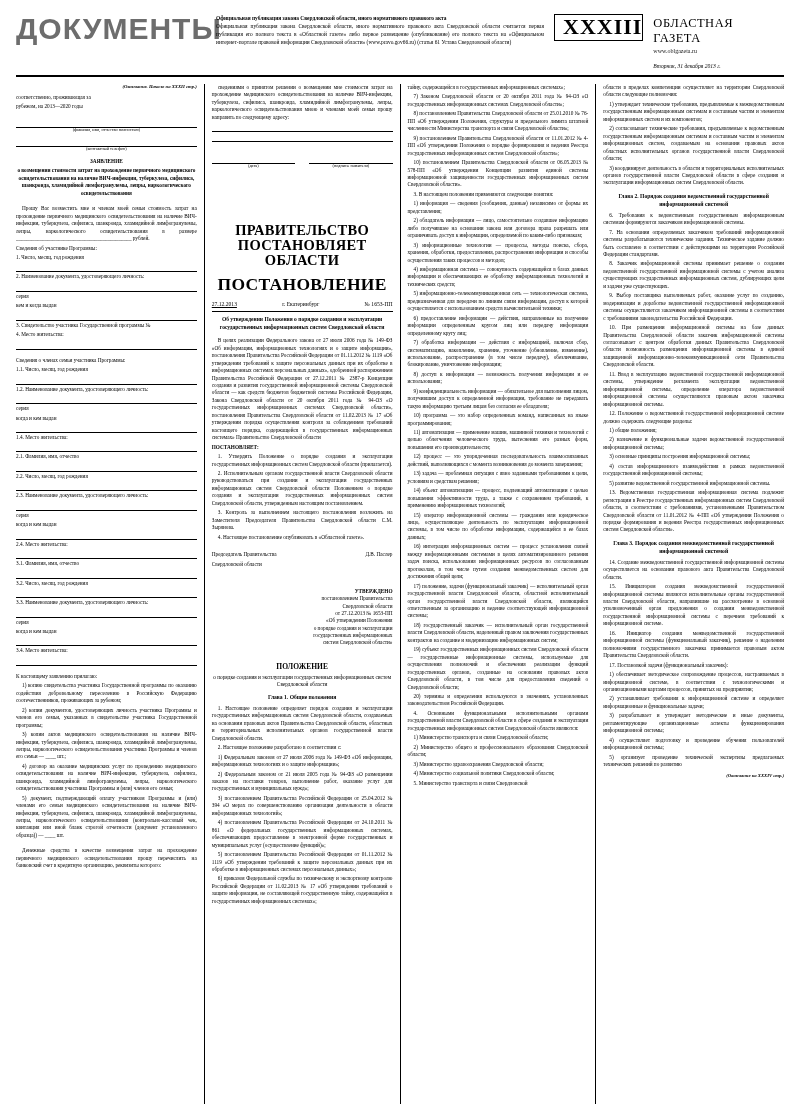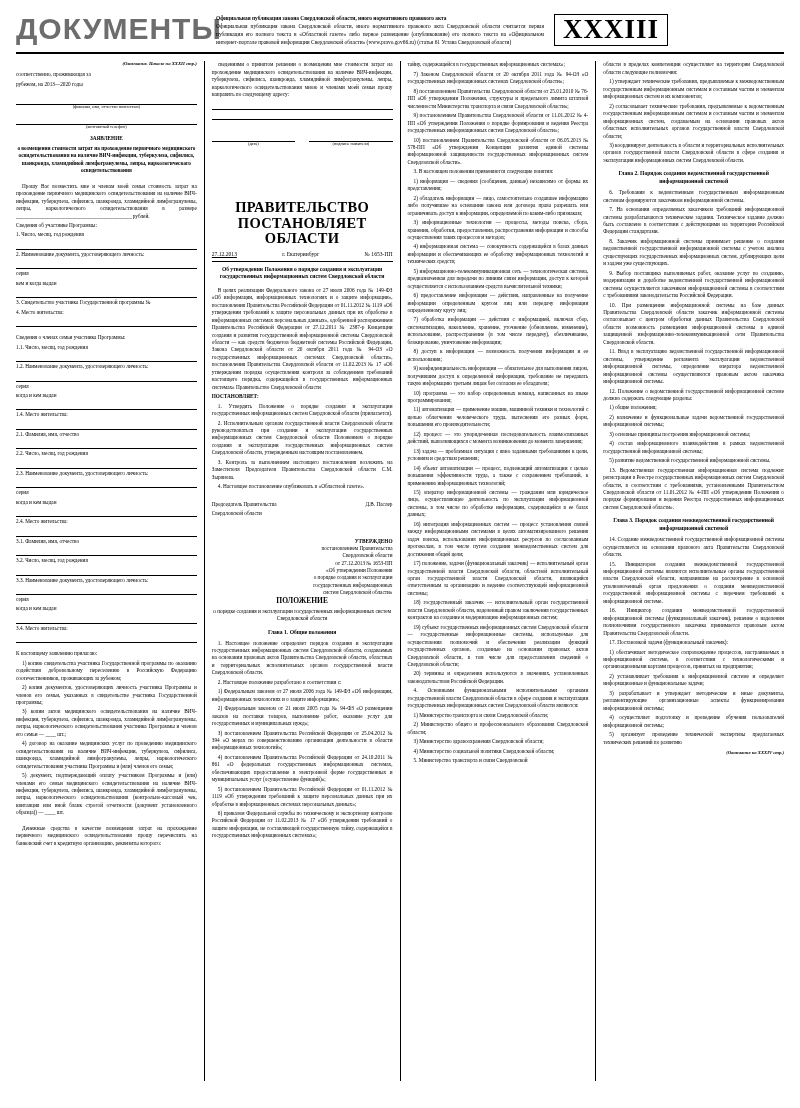--- a/index.html
+++ b/index.html
@@ -6,21 +6,21 @@
   body{width:800px;height:1108px;font-family:"Liberation Serif",serif;color:#000;}
   .page{position:relative;width:800px;height:1108px;box-sizing:border-box;padding:14px 16px 10px 16px;}
 
   
   .masthead{display:flex;align-items:flex-start;border-bottom:2px solid #000;padding-bottom:6px;}
   .mast-left{width:190px;flex:none;}
   .mast-title{font-family:"Liberation Sans",sans-serif;font-weight:bold;font-size:30px;letter-spacing:1px;color:#6d6d6d;line-height:1;}
   .mast-mid{flex:1;padding:0 10px;font-size:5.4px;line-height:1.5;text-align:justify;}
   .mast-mid .b{font-weight:bold;}
   .mast-right{width:230px;flex:none;display:flex;align-items:flex-start;}
-  .romannum{font-family:"Liberation Serif",serif;font-weight:bold;font-size:27px;letter-spacing:1px;border:1px solid #000;padding:1px 8px 2px 8px;line-height:1;}
+  .romannum{font-family:"Liberation Serif",serif;font-weight:bold;font-size:22px;letter-spacing:1px;border:1px solid #000;padding:1px 0 2px 8px;line-height:1;}
   .mast-right-txt{padding-left:10px;padding-top:2px;}
   .mast-right-txt .og{font-family:"Liberation Serif",serif;font-size:12.5px;letter-spacing:.5px;}
   .mast-right-txt .site{font-size:6px;color:#222;margin-top:2px;}
   .mast-right-txt .date{font-size:5.6px;margin-top:9px;font-style:italic;}
 
   
   .cols{display:flex;margin-top:7px;height:1020px;}
   .col{font-size:5.25px;line-height:1.42;text-align:justify;overflow:hidden;}
   .c1{width:186px;padding-right:7px;border-right:1px solid #000;}
   .c2{width:186px;padding:0 7px;border-right:1px solid #000;}
@@ -43,21 +43,21 @@
   .gov-title .l1{font-size:14.5px;}
   .gov-title .l2{font-size:14.5px;}
   .gov-title .l3{font-size:14.5px;}
   .post{font-family:"Liberation Serif",serif;font-weight:bold;text-align:center;font-size:17.5px;letter-spacing:.3px;margin-top:3px;}
   .meta-row{display:flex;justify-content:space-between;font-size:5.6px;margin-top:5px;border-bottom:1px solid #000;padding-bottom:2px;}
   .meta-row .u2{text-decoration:underline;}
   .subhead{text-align:center;font-weight:bold;font-size:5.5px;line-height:1.35;margin-top:4px;}
   .sig-row{display:flex;justify-content:space-between;margin-top:2px;}
 
   .approve{text-align:right;font-size:5.25px;line-height:1.4;margin-top:8px;}
-  .pol-title{text-align:center;font-weight:bold;font-size:7.5px;margin-top:0;line-height:1.2;}
+  .pol-title{text-align:center;font-weight:bold;font-size:7.5px;margin-top:15px;line-height:1.2;}
   .pol-sub{text-align:center;font-size:5.3px;line-height:1.35;margin-top:3px;}
   .chapter{text-align:center;font-weight:bold;font-size:5.6px;margin:6px 0 3px 0;}
 
   .topline-c1{font-size:4.7px;font-style:italic;font-weight:bold;text-align:right;margin-bottom:3px;}
   .endnote{font-size:4.7px;font-style:italic;font-weight:bold;text-align:right;margin-top:4px;}
 </style>
 </head>
 <body>
 
 <div class="page">
@@ -65,20 +65,25 @@
   <div class="masthead">
     <div class="mast-left">
       <div class="mast-title">ДОКУМЕНТЫ</div>
     </div>
     <div class="mast-mid">
       <div class="b">Официальная публикация закона Свердловской области, иного нормативного правового акта</div>
       <div>Официальная публикация закона Свердловской области, иного нормативного правового акта Свердловской области считается первая публикация его полного текста в «Областной газете» либо первое размещение (опубликование) его полного текста на «Официальном интернет-портале правовой информации Свердловской области» (www.pravo.gov66.ru) (статья 61 Устава Свердловской области)</div>
     </div>
     <div class="mast-right">
       <div class="romannum">XXXIII</div>
+      <div class="mast-right-txt">
+        <div class="og">ОБЛАСТНАЯ ГАЗЕТА</div>
+        <div class="site">www.oblgazeta.ru</div>
+        <div class="date">Вторник, 31 декабря 2013 г.</div>
+      </div>
     </div>
   </div>
 
   <div class="cols">
 
     <div class="col c1">
       <div class="topline-c1">(Окончание. Начало на XXXII стр.)</div>
       <p class="noind">соответственно, проживающая за</p>
       <p class="noind">рубежом, на 2013—2020 годы</p>
       <div class="gap"></div>
@@ -162,20 +167,21 @@
           <div class="smlbl">(подпись заявителя)</div>
           </div>
       </div>
       <div class="gapb"></div>
 
       <div class="gov-title">
         <div class="l1">ПРАВИТЕЛЬСТВО</div>
         <div class="l2">ПОСТАНОВЛЯЕТ</div>
         <div class="l3">ОБЛАСТИ</div>
       </div>
+      <div class="post">ПОСТАНОВЛЕНИЕ</div>
       <div class="meta-row">
         <span class="u2">27.12.2013</span>
         <span>г. Екатеринбург</span>
         <span>№ 1653-ПП</span>
       </div>
       <div class="subhead">Об утверждении Положения о порядке создания и эксплуатации государственных информационных систем Свердловской области</div>
       <div class="gap"></div>
       <p>В целях реализации Федерального закона от 27 июля 2006 года № 149-ФЗ «Об информации, информационных технологиях и о защите информации», постановления Правительства Российской Федерации от 01.11.2012 № 1119 «Об утверждении требований к защите персональных данных при их обработке в информационных системах персональных данных», одобренной распоряжением Правительства Российской Федерации от 27.12.2011 № 2387-р Концепции создания и развития государственной информационной системы Свердловской области — как средств бюджетов бюджетной системы Российской Федерации, Закона Свердловской области от 20 октября 2011 года № 94-ОЗ «О государственных информационных системах Свердловской области», постановления Правительства Свердловской области от 11.02.2013 № 17 «Об утверждении порядка осуществления контроля за соблюдением требований настоящего порядка, содержащейся в государственных информационных системах» Правительство Свердловской области</p>
       <p class="noind b">ПОСТАНОВЛЯЕТ:</p>
       <p>1. Утвердить Положение о порядке создания и эксплуатации государственных информационных систем Свердловской области (прилагается).</p>

